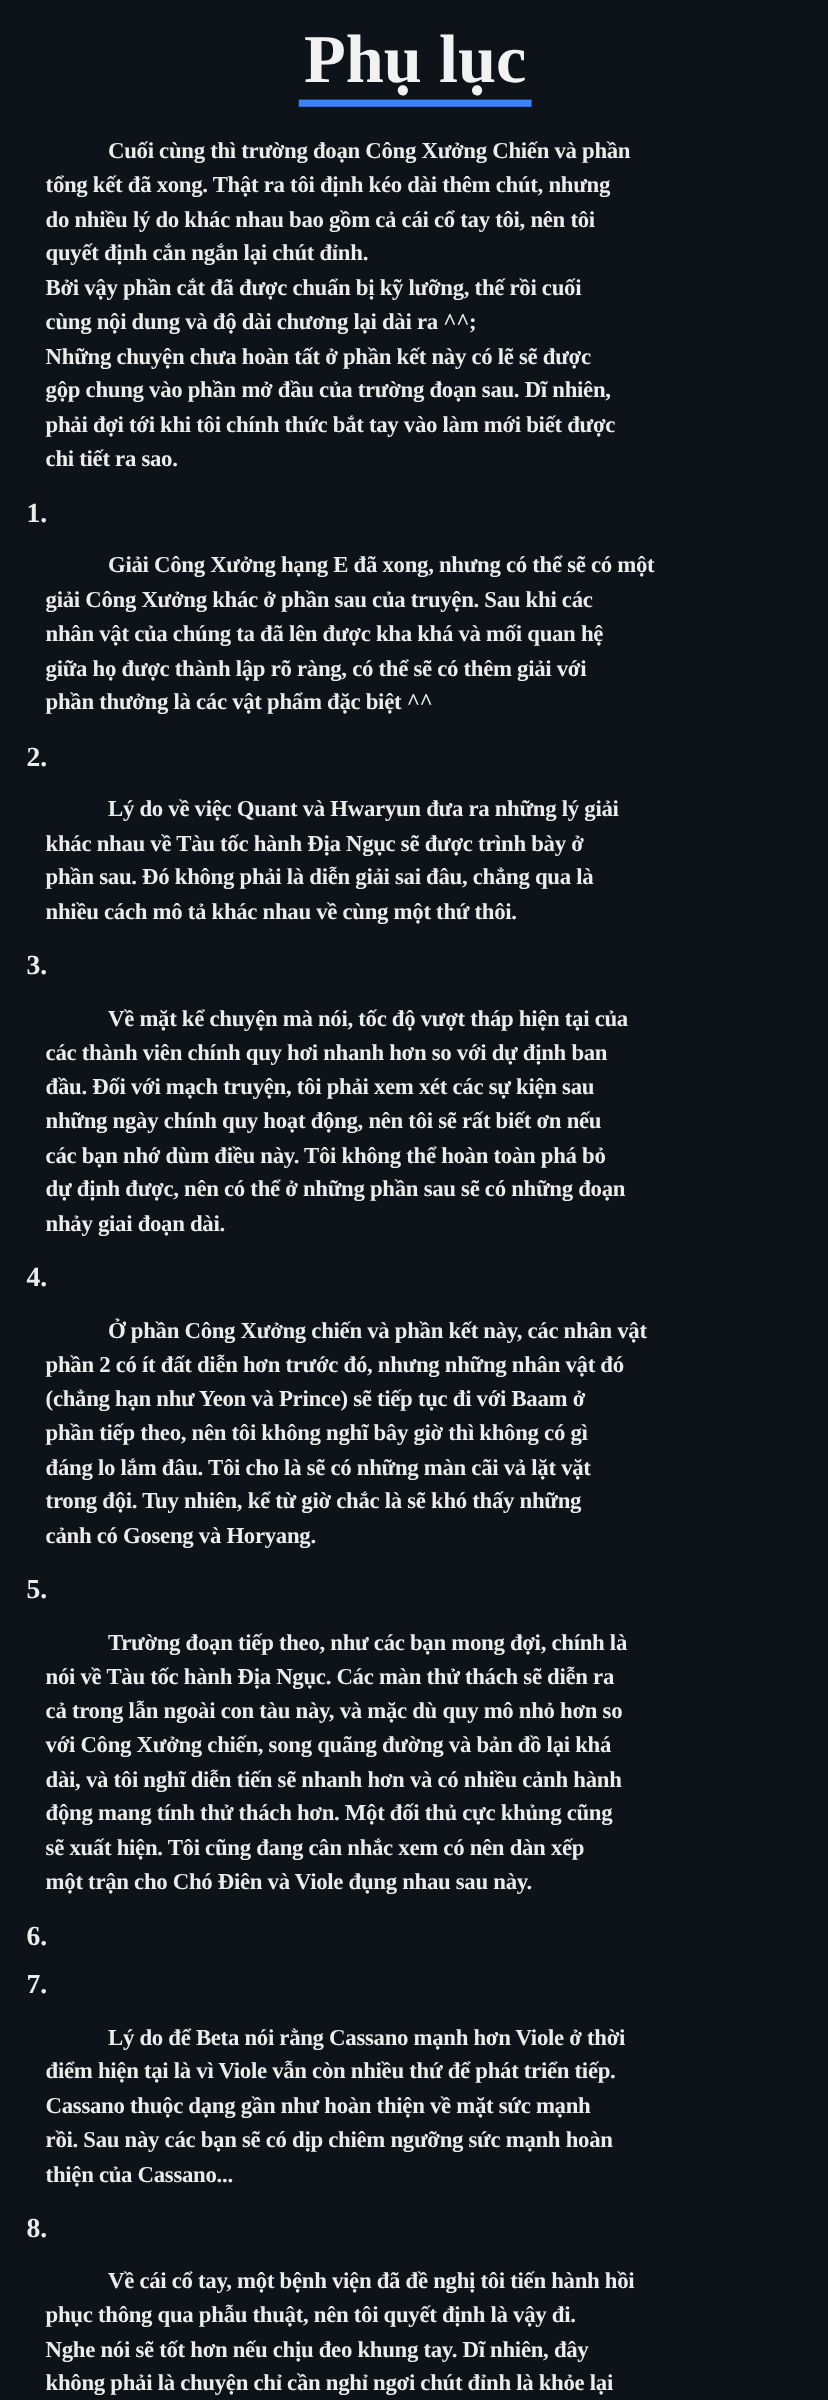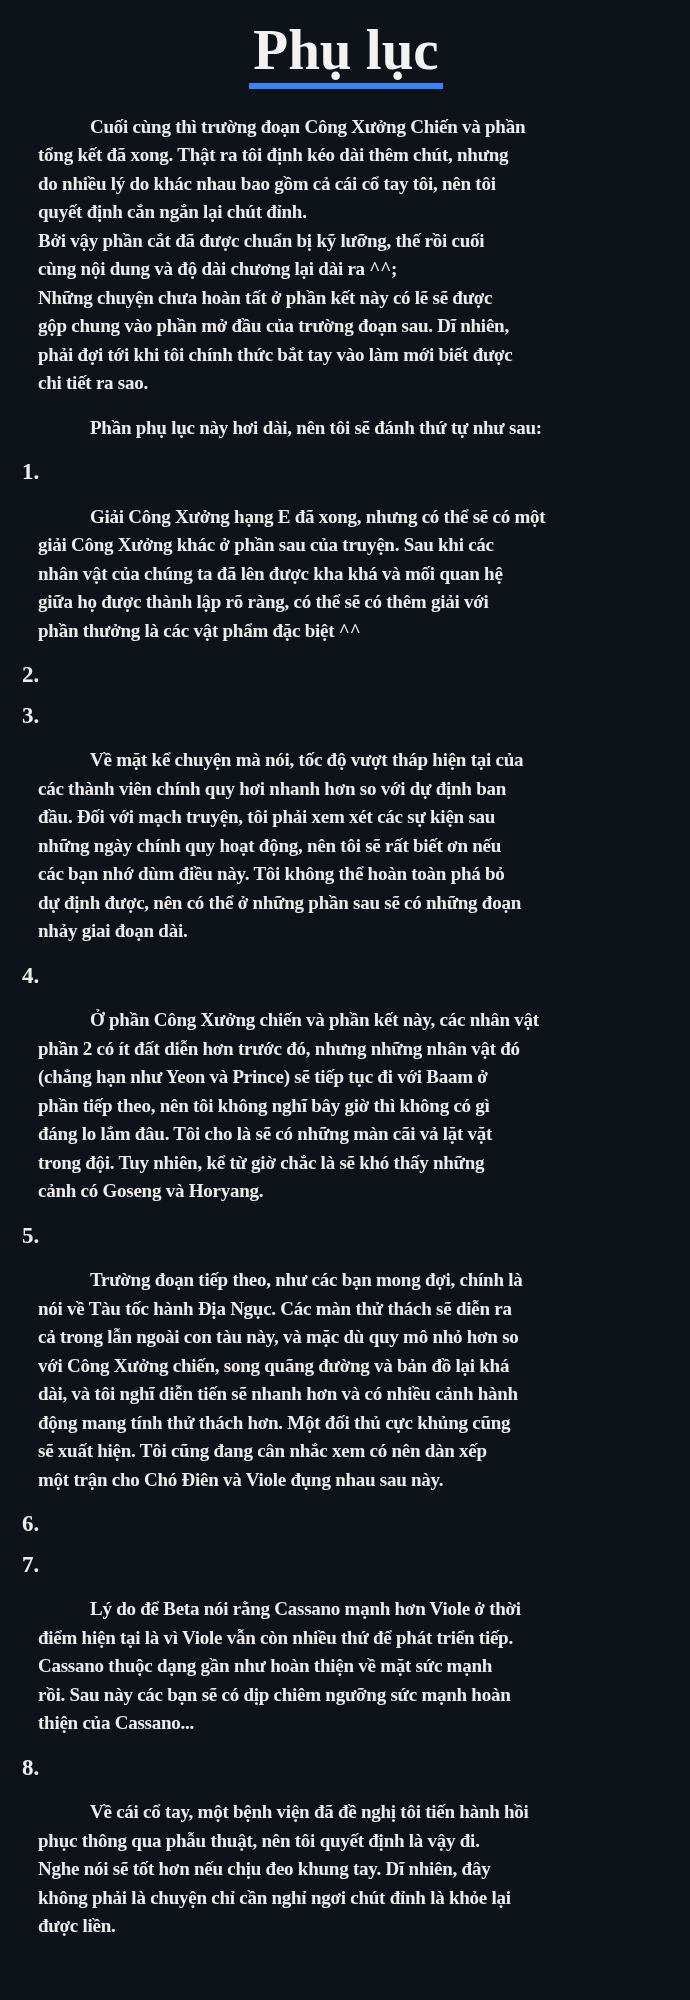--- a/index.html
+++ b/index.html
@@ -73,33 +73,36 @@
 tổng kết đã xong. Thật ra tôi định kéo dài thêm chút, nhưng
 do nhiều lý do khác nhau bao gồm cả cái cổ tay tôi, nên tôi
 quyết định cắn ngắn lại chút đỉnh.
 Bởi vậy phần cắt đã được chuẩn bị kỹ lưỡng, thế rồi cuối
 cùng nội dung và độ dài chương lại dài ra ^^;
 Những chuyện chưa hoàn tất ở phần kết này có lẽ sẽ được
 gộp chung vào phần mở đầu của trường đoạn sau. Dĩ nhiên,
 phải đợi tới khi tôi chính thức bắt tay vào làm mới biết được
 chi tiết ra sao.</p>
 
-  <p class="para indent-first order-note">Phần phụ lục này hơi dài, nên tôi sẽ đánh thứ tự như sau:</p>
 
   <div class="section">
     <div class="section-num">1.</div>
     <p class="para indent-first">Giải Công Xưởng hạng E đã xong, nhưng có thể sẽ có một
 giải Công Xưởng khác ở phần sau của truyện. Sau khi các
 nhân vật của chúng ta đã lên được kha khá và mối quan hệ
 giữa họ được thành lập rõ ràng, có thể sẽ có thêm giải với
 phần thưởng là các vật phẩm đặc biệt ^^</p>
   </div>
 
   <div class="section">
     <div class="section-num">2.</div>
+    <p class="para indent-first">Lý do về việc Quant và Hwaryun đưa ra những lý giải
+khác nhau về Tàu tốc hành Địa Ngục sẽ được trình bày ở
+phần sau. Đó không phải là diễn giải sai đâu, chẳng qua là
+nhiều cách mô tả khác nhau về cùng một thứ thôi.</p>
   </div>
 
   <div class="section">
     <div class="section-num">3.</div>
     <p class="para indent-first">Về mặt kể chuyện mà nói, tốc độ vượt tháp hiện tại của
 các thành viên chính quy hơi nhanh hơn so với dự định ban
 đầu. Đối với mạch truyện, tôi phải xem xét các sự kiện sau
 những ngày chính quy hoạt động, nên tôi sẽ rất biết ơn nếu
 các bạn nhớ dùm điều này. Tôi không thể hoàn toàn phá bỏ
 dự định được, nên có thể ở những phần sau sẽ có những đoạn

